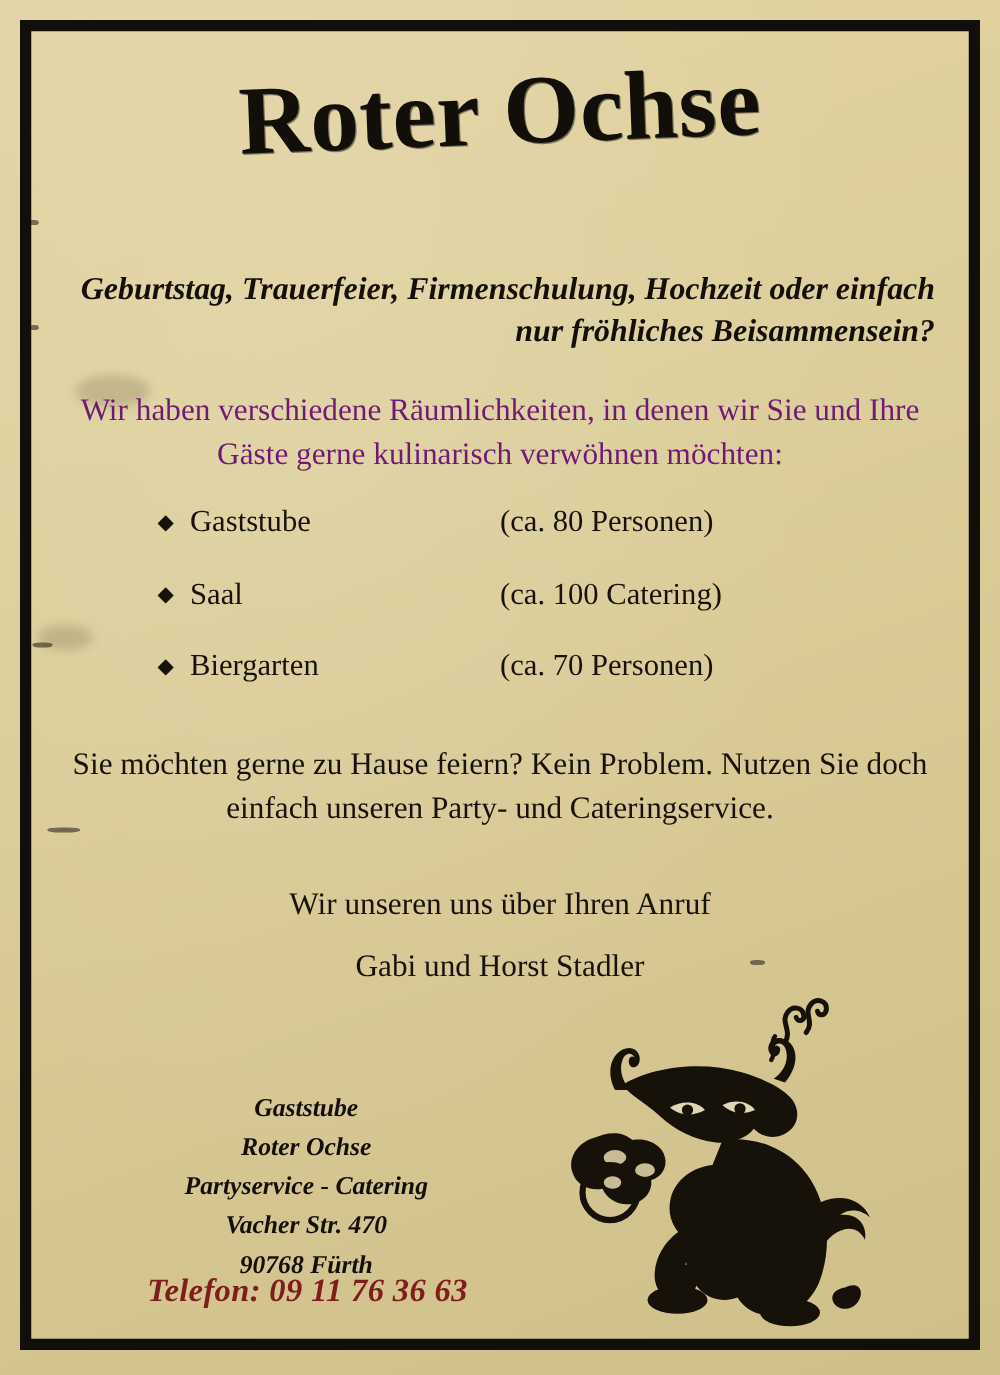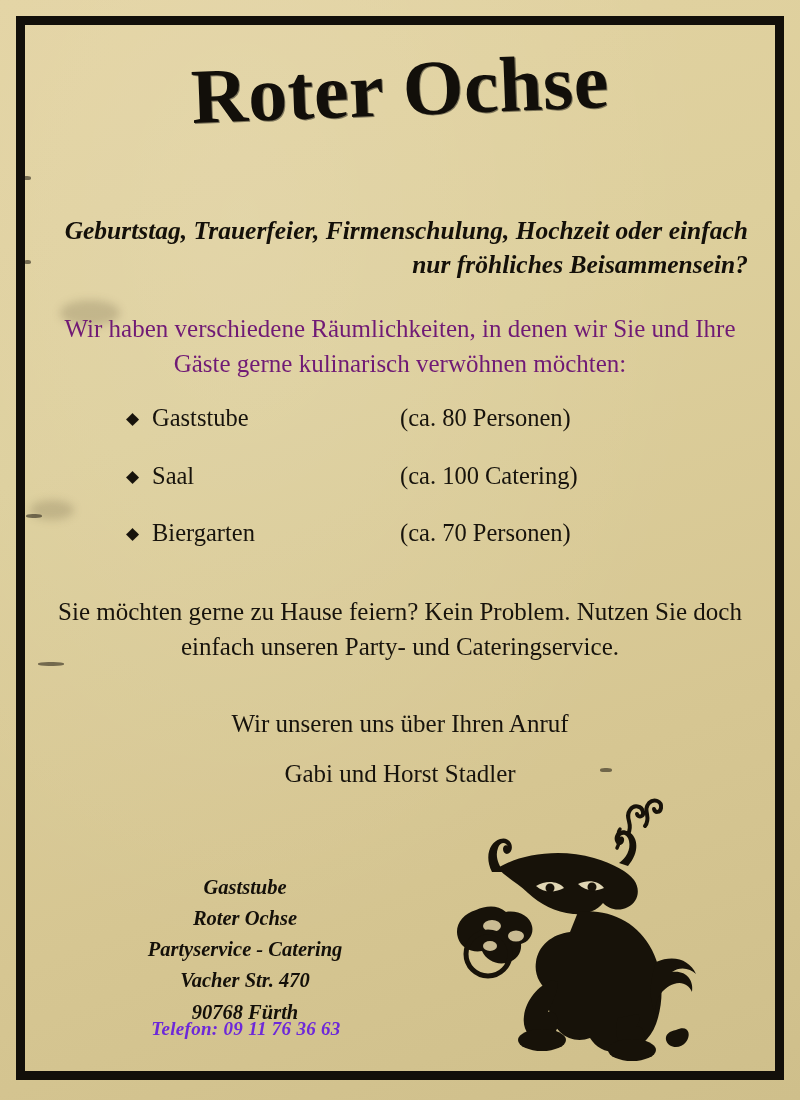--- a/index.html
+++ b/index.html
@@ -184,23 +184,23 @@
     color: #141009;
   }
   .phone {
     position: absolute;
     left: 34px;
     top: 984px;
     width: 356px;
     text-align: center;
     font-weight: bold;
     font-style: italic;
-    font-size: 19px;
+    font-size: 26px;
     letter-spacing: 0.3px;
-    color: #6d28d9;
+    color: #7f1d1d;
   }
 
   
   .bull {
     position: absolute;
     left: 398px;
     top: 760px;
     width: 320px;
     height: 272px;
   }

